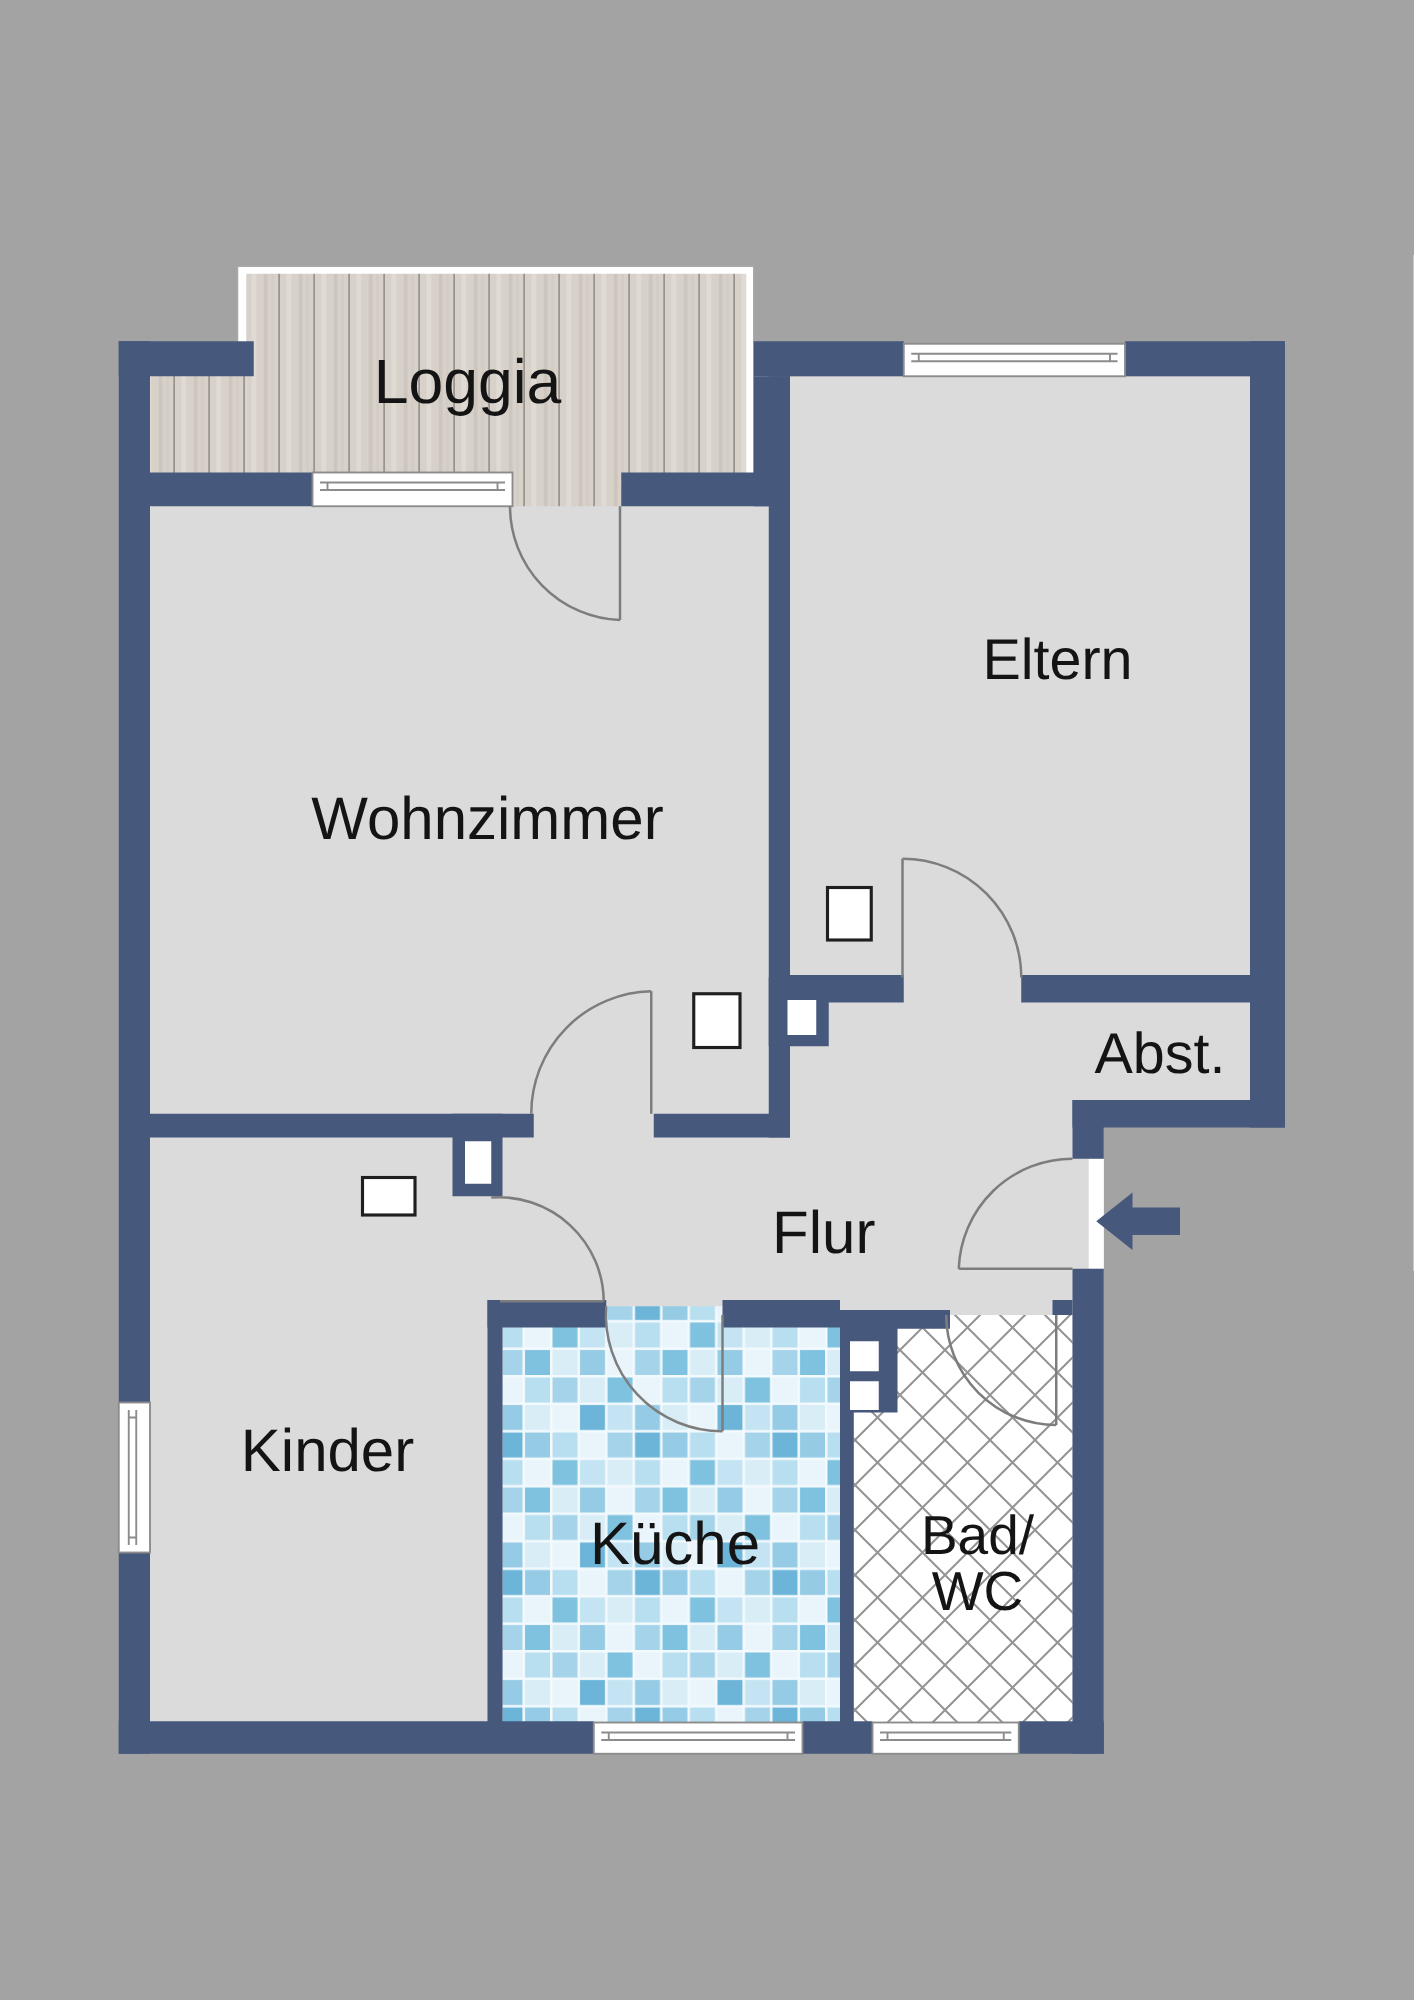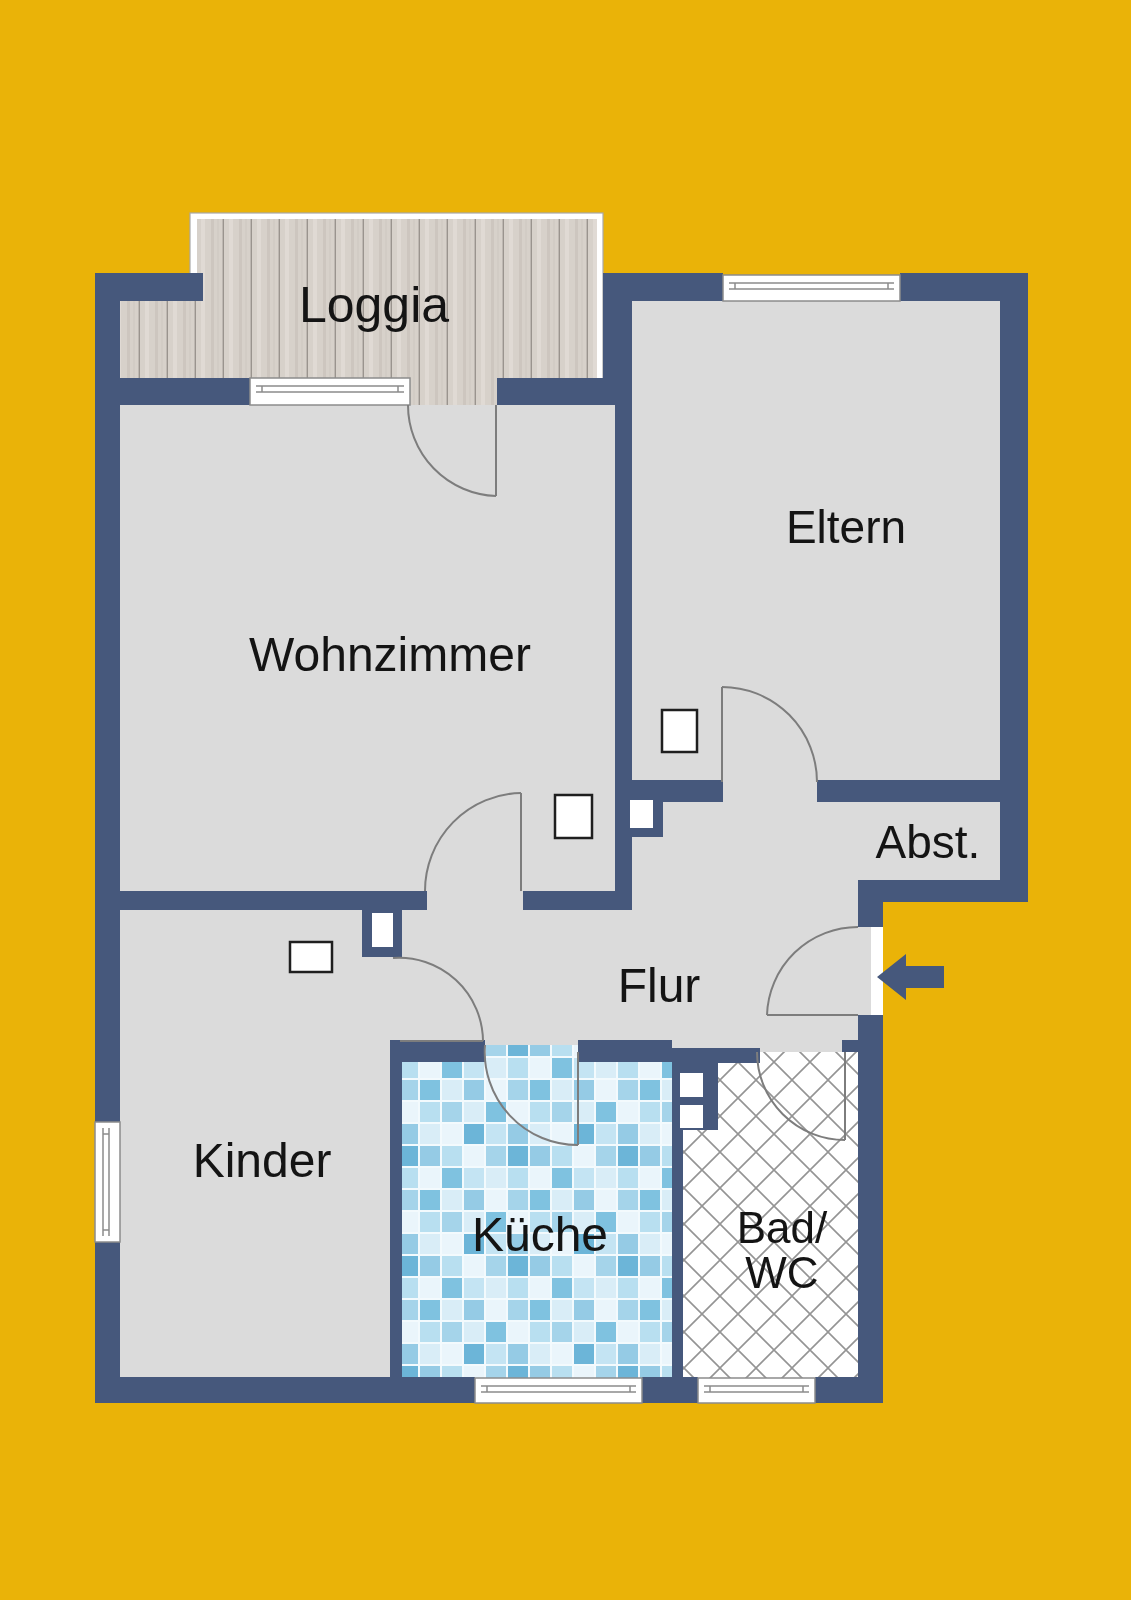--- a/index.html
+++ b/index.html
@@ -1,16 +1,16 @@
 <!DOCTYPE html>
 <html><head>
 <meta charset="utf-8">
 <style>
   html,body{margin:0;padding:0;background:#ffffff;}
-  .page{position:relative;width:1131px;height:1600px;background:#eab308;overflow:hidden;}
+  .page{position:relative;width:1131px;height:1600px;background:#a3a3a3;overflow:hidden;}
   svg{display:block;}
   text{font-family:"Liberation Sans","DejaVu Sans",sans-serif;}
   .room-label{text-anchor:middle;}
 </style>
 </head>
 <body>
 
 <div class="page">
 <svg width="1131" height="1600" viewBox="0 0 1131 1600">
 

